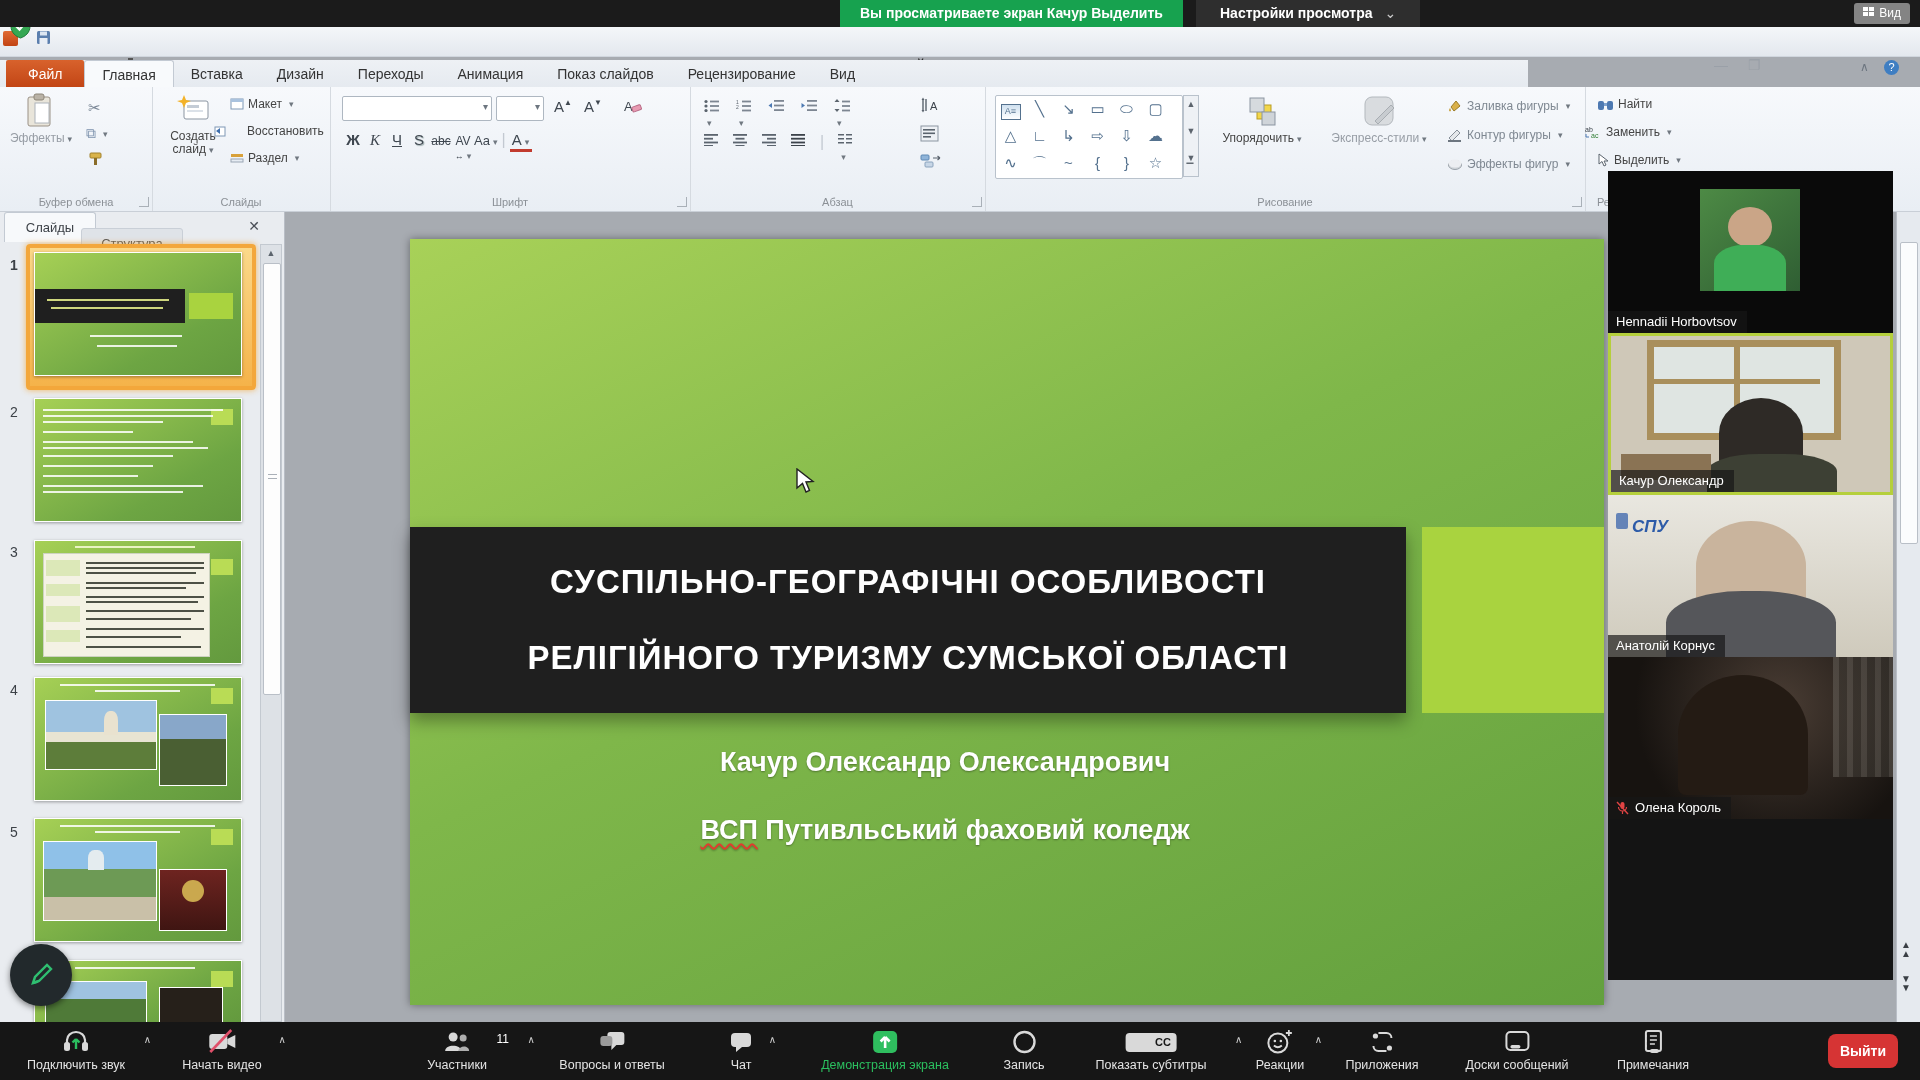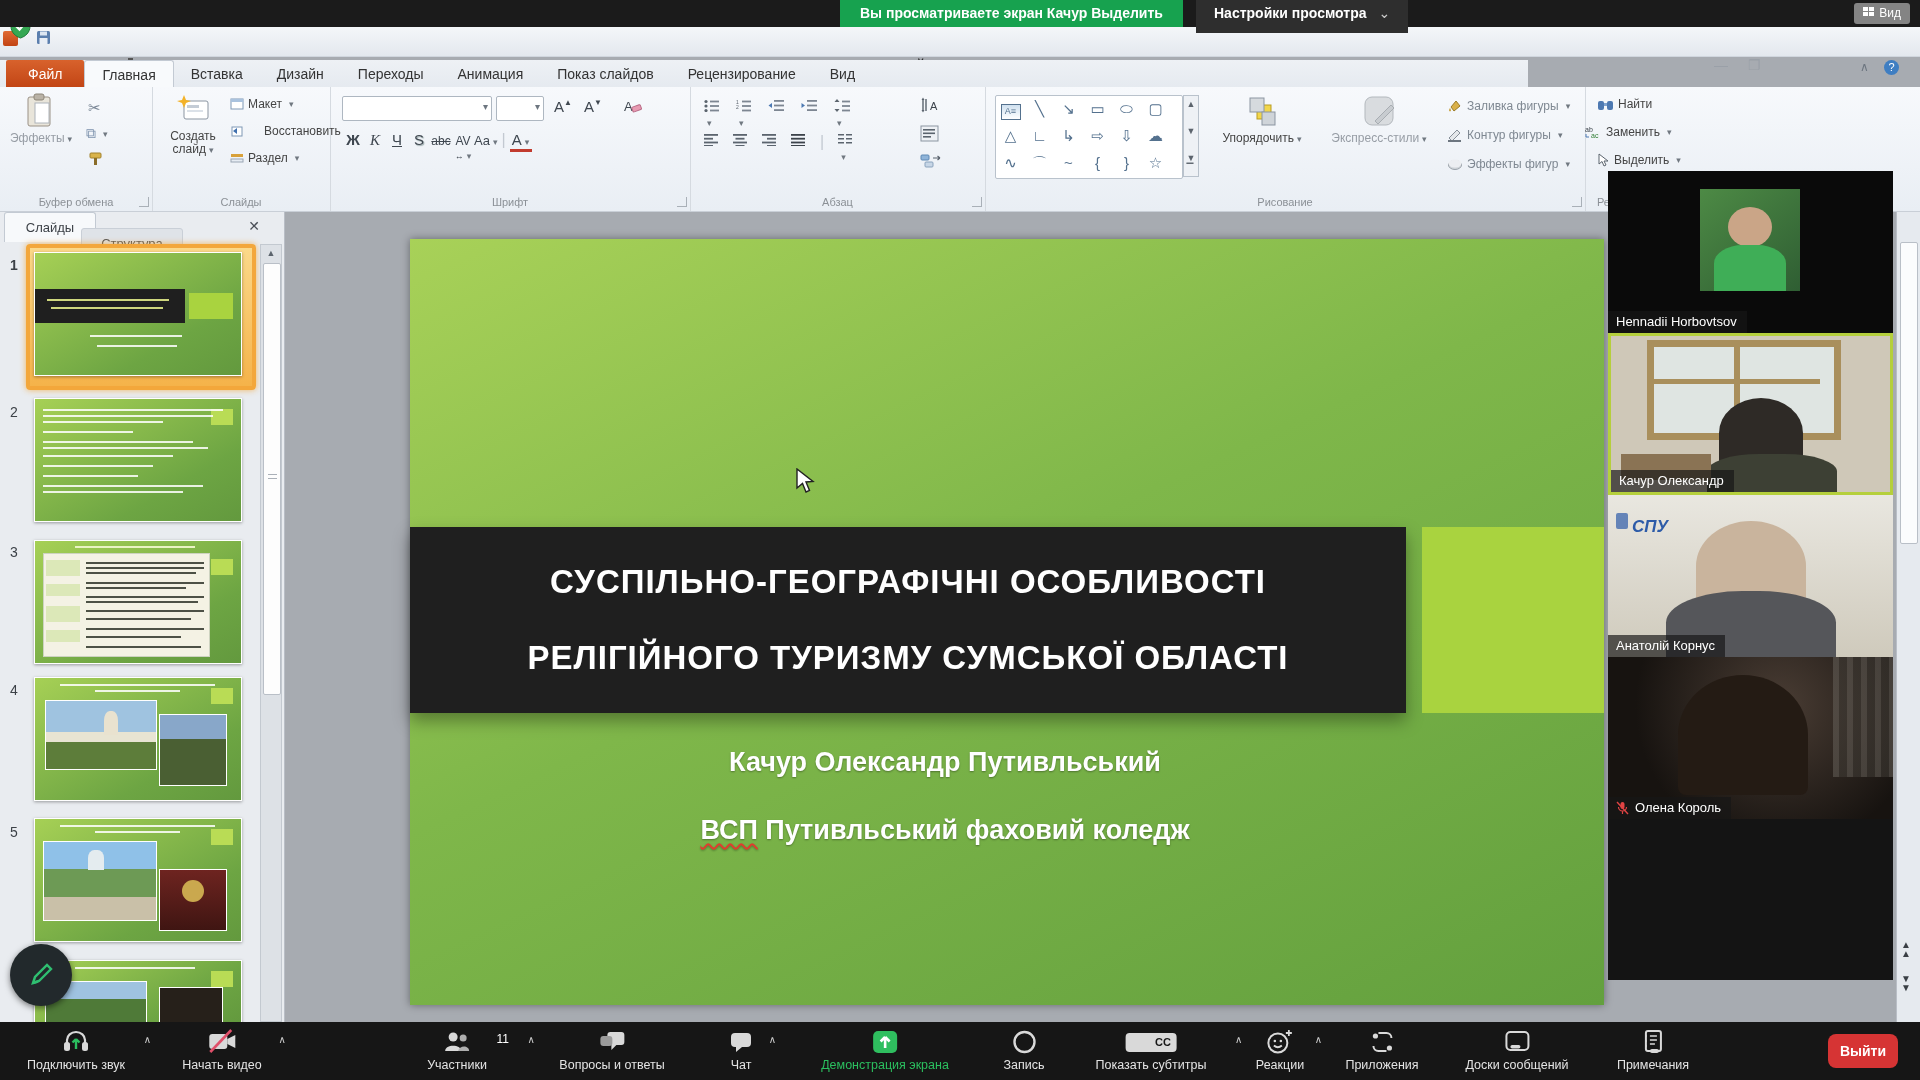--- a/index.html
+++ b/index.html
@@ -3,21 +3,21 @@
 <meta charset="utf-8">
 <style>
   html,body{margin:0;padding:0;background:#000;}
   #app{position:relative;width:1920px;height:1080px;overflow:hidden;
        font-family:"Liberation Sans",sans-serif;background:#a7abb1;}
   .a{position:absolute;}
   
   #ztop{left:0;top:0;width:1920px;height:27px;background:#1b1b1b;z-index:60;}
   .zbanner{left:840px;top:0;height:27px;line-height:27px;padding:0 20px;background:#17a24f;
            color:#fff;font-size:14px;font-weight:bold;}
-  .zviewset{left:1196px;top:0;height:33px;line-height:27px;padding:0 18px;background:#2e2e2e;
+  .zviewset{left:1196px;top:0;height:27px;line-height:27px;padding:0 24px;background:#2e2e2e;
             color:#fff;font-size:14px;font-weight:bold;cursor:default;}
   .zviewset::after{content:"⌄";margin-left:12px;font-weight:normal;color:#ccc;}
   .zviewbtn{right:10px;top:3px;height:21px;line-height:21px;padding:0 9px;background:rgba(150,150,150,.85);
             border-radius:3px;color:#fff;font-size:12px;z-index:61;}
   .gridglyph{display:inline-block;width:11px;height:10px;margin-right:5px;
              background:
               linear-gradient(#fff,#fff) 0 0/5px 4px no-repeat,
               linear-gradient(#fff,#fff) 6px 0/5px 4px no-repeat,
               linear-gradient(#fff,#fff) 0 5px/5px 4px no-repeat,
               linear-gradient(#fff,#fff) 6px 5px/5px 4px no-repeat;}
@@ -187,21 +187,21 @@
         </svg>
         <div class="blab dd">Создать слайд</div>
       </div>
       <div class="smallrow dd" style="left:78px;top:10px;">
         <svg width="14" height="12" viewBox="0 0 14 12">
             <rect x="1" y="1" width="12" height="10" fill="#fff" stroke="#7f98b5"></rect>
             <rect x="1" y="1" width="12" height="3" fill="#a9c2de"></rect>
           </svg>
         <span>Макет</span>
       </div>
-      <div class="smallrow" style="left:78px;top:37px;gap:20px;">
+      <div class="smallrow" style="left:61px;top:37px;gap:20px;">
         <svg width="14" height="12" viewBox="0 0 14 12">
             <rect x="2" y="2" width="10" height="9" fill="#fff" stroke="#7f98b5"></rect>
             <path d="M3 6 L7 3 L7 9 Z" fill="#3f6fae"></path>
           </svg>
         <span>Восстановить</span>
       </div>
       <div class="smallrow dd" style="left:78px;top:64px;">
         <svg width="14" height="12" viewBox="0 0 14 12">
             <rect x="1" y="2" width="12" height="3" fill="#d8a13a"></rect>
             <rect x="1" y="7" width="12" height="3" fill="#e6ecf3" stroke="#9aa6b4"></rect>
@@ -550,21 +550,21 @@
       </div>
     </div>
   </div>
 
   <div id="slide" class="a">
     <div id="band">
       <div class="bandline" style="top:36px;">СУСПІЛЬНО-ГЕОГРАФІЧНІ ОСОБЛИВОСТІ</div>
       <div class="bandline" style="top:112px;">РЕЛІГІЙНОГО ТУРИЗМУ СУМСЬКОЇ ОБЛАСТІ</div>
     </div>
     <div id="accent"></div>
-    <div class="subline" style="top:508px;">Качур Олександр Путивльський</div>
+    <div class="subline" style="top:508px;">Качур Олександр Олександрович</div>
     <div class="subline" style="top:576px;"><span class="wavy">ВСП</span><span> Путивльський фаховий коледж</span></div>
   </div>
 
   <div id="rscroll" class="a">
     <div class="rthumb"></div>
     <div class="dblchev" style="top:728px;">▲<br>▲</div>
     <div class="dblchev" style="top:762px;">▼<br>▼</div>
   </div>
 
   <svg id="cursor" class="a" width="24" height="26" viewBox="0 0 24 26">

